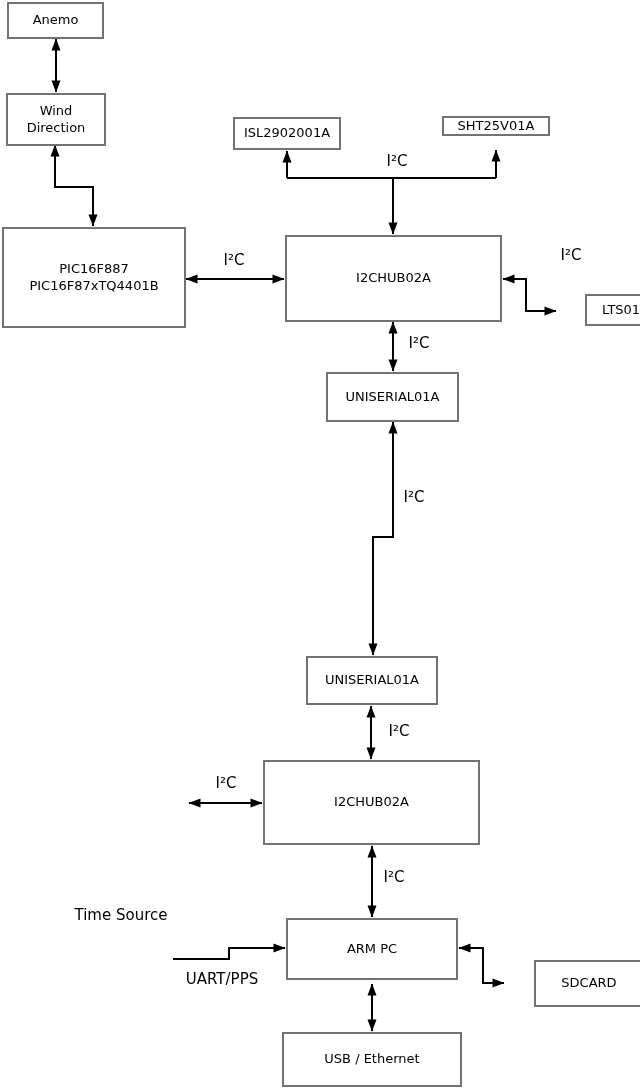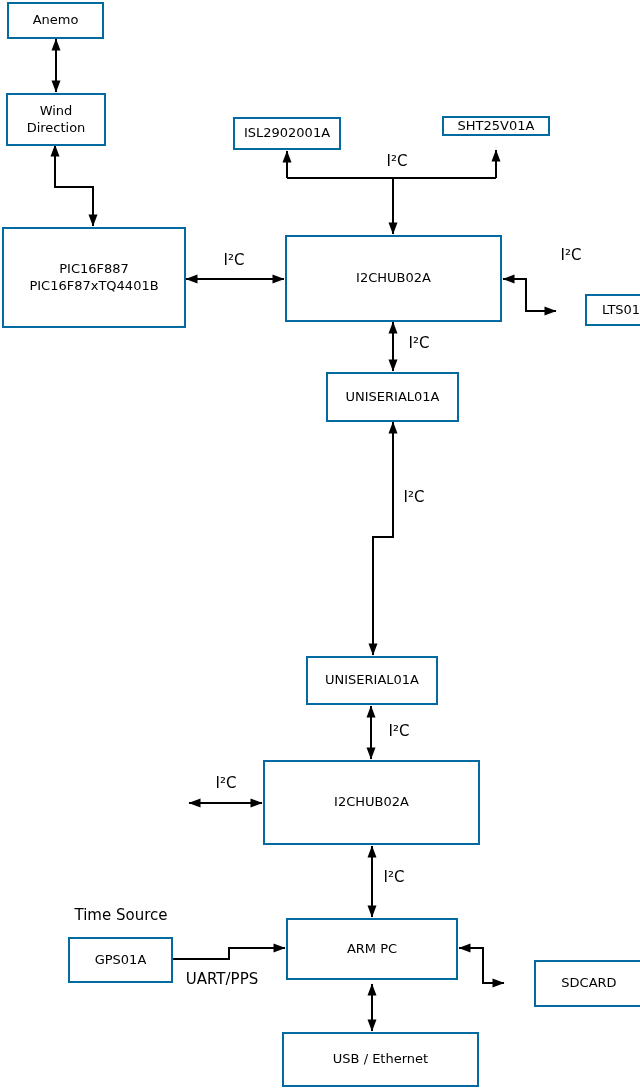--- a/index.html
+++ b/index.html
@@ -23,21 +23,21 @@
     height: 1089px;
   }
   .edge {
     fill: none;
     stroke: #000000;
     stroke-width: 2;
   }
   .box {
     position: absolute;
     box-sizing: border-box;
-    border: 2px solid #0369a1;
+    border: 2px solid #737373;
     background: #ffffff;
     display: flex;
     align-items: center;
     justify-content: center;
     text-align: center;
     color: #000000;
     font-size: 13px;
     line-height: 1.3;
   }
   .box-label {
@@ -117,33 +117,30 @@
 
   <div class="box" style="left:306px; top:656px; width:132px; height:49px;">
     <span class="box-label">UNISERIAL01A</span>
   </div>
 
 
   <div class="box" style="left:263px; top:760px; width:217px; height:85px;">
     <span class="box-label">I2CHUB02A</span>
   </div>
 
-  <div class="box" style="left:68px; top:937px; width:105px; height:46px;">
-    <span class="box-label">GPS01A</span>
-  </div>
 
   <div class="box" style="left:286px; top:918px; width:172px; height:62px;">
     <span class="box-label">ARM PC</span>
   </div>
 
   <div class="box" style="left:534px; top:960px; width:110px; height:47px;">
     <span class="box-label">SDCARD</span>
   </div>
 
-  <div class="box" style="left:282px; top:1032px; width:197px; height:55px;">
+  <div class="box" style="left:282px; top:1032px; width:180px; height:55px;">
     <span class="box-label">USB / Ethernet</span>
   </div>
 
   <div class="edge-label" style="left:397px; top:161px;">I²C</div>
 
   <div class="edge-label" style="left:234px; top:260px;">I²C</div>
 
   <div class="edge-label" style="left:571px; top:255px;">I²C</div>
 
   <div class="edge-label" style="left:419px; top:343px;">I²C</div>

